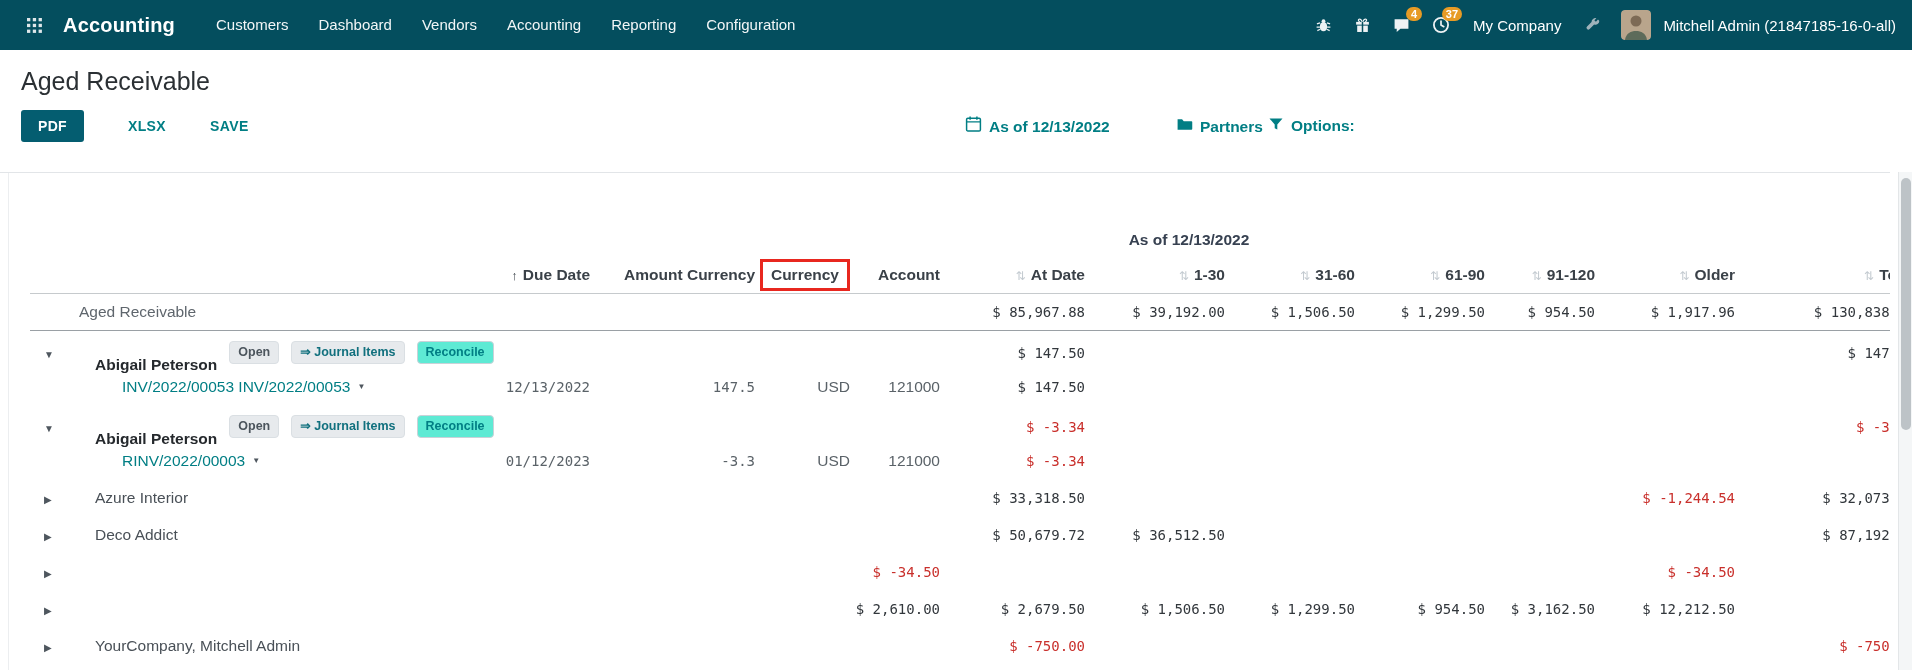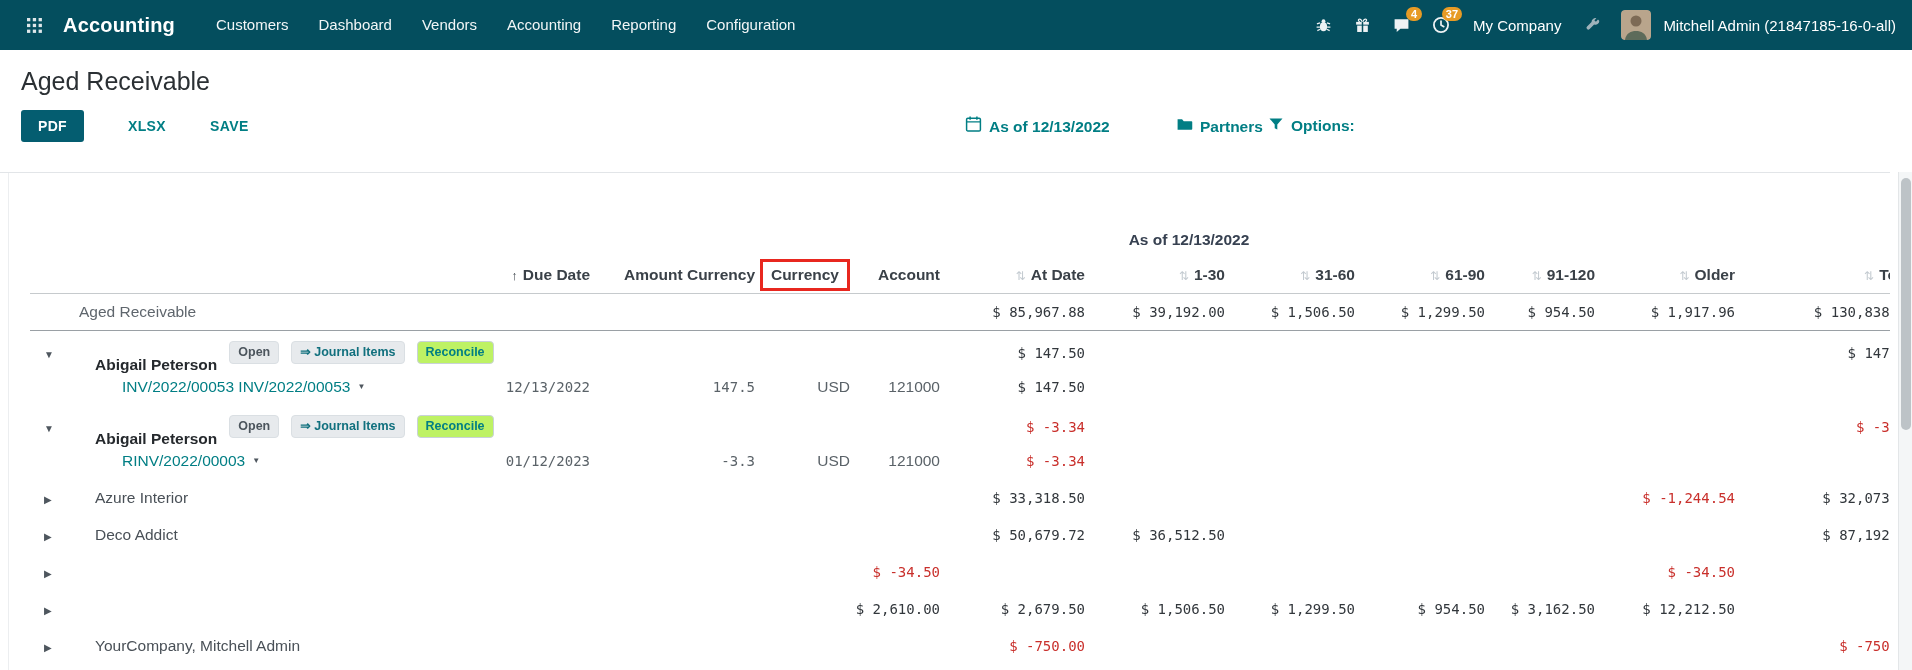--- a/index.html
+++ b/index.html
@@ -52,21 +52,21 @@
   .span2 { grid-column:1 / 3; padding-left:49px; color:#5f666d; }
   .arrow { padding-left:14px; }
   .caret { font-size:10px; color:#4e565e; cursor:pointer; }
   .caret.sm { font-size:8px; margin-left:7px; }
   .pname { color:#495057; cursor:pointer; }
   .pname.bold { font-weight:700; color:#25292d;margin-top:25px; }
   .link { color:#017e84; cursor:pointer; }
   .badge { display:inline-block; margin-left:12px; padding:2px 8px; border-radius:4px; font-size:12.5px; font-weight:700;
     background:#e7eaed; color:#4c555d; border:1px solid #dadfe3; line-height:1.35; cursor:pointer; }
   .badge.journal { color:#11707e; }
-  .badge.reconcile { background:#bef264; color:#017e84; border-color:#c9d2d8; }
+  .badge.reconcile { background:#5eead4; color:#017e84; border-color:#c9d2d8; }
   .mono { font-family:"DejaVu Sans Mono", monospace; font-size:14px; color:#32373c; }
   .muted { color:#5a6268; }
   .neg { color:#c9302c !important; }
 
   
   .vscroll { position:absolute; top:172px; right:0; width:14px; bottom:0; background:#f4f6f7; border-left:1px solid #e3e6e8; }
   .vthumb { position:absolute; top:6px; left:2px; width:10px; height:252px; background:#bdc3c7; border-radius:6px; cursor:pointer; }
 </style>
 </head>
 <body>

